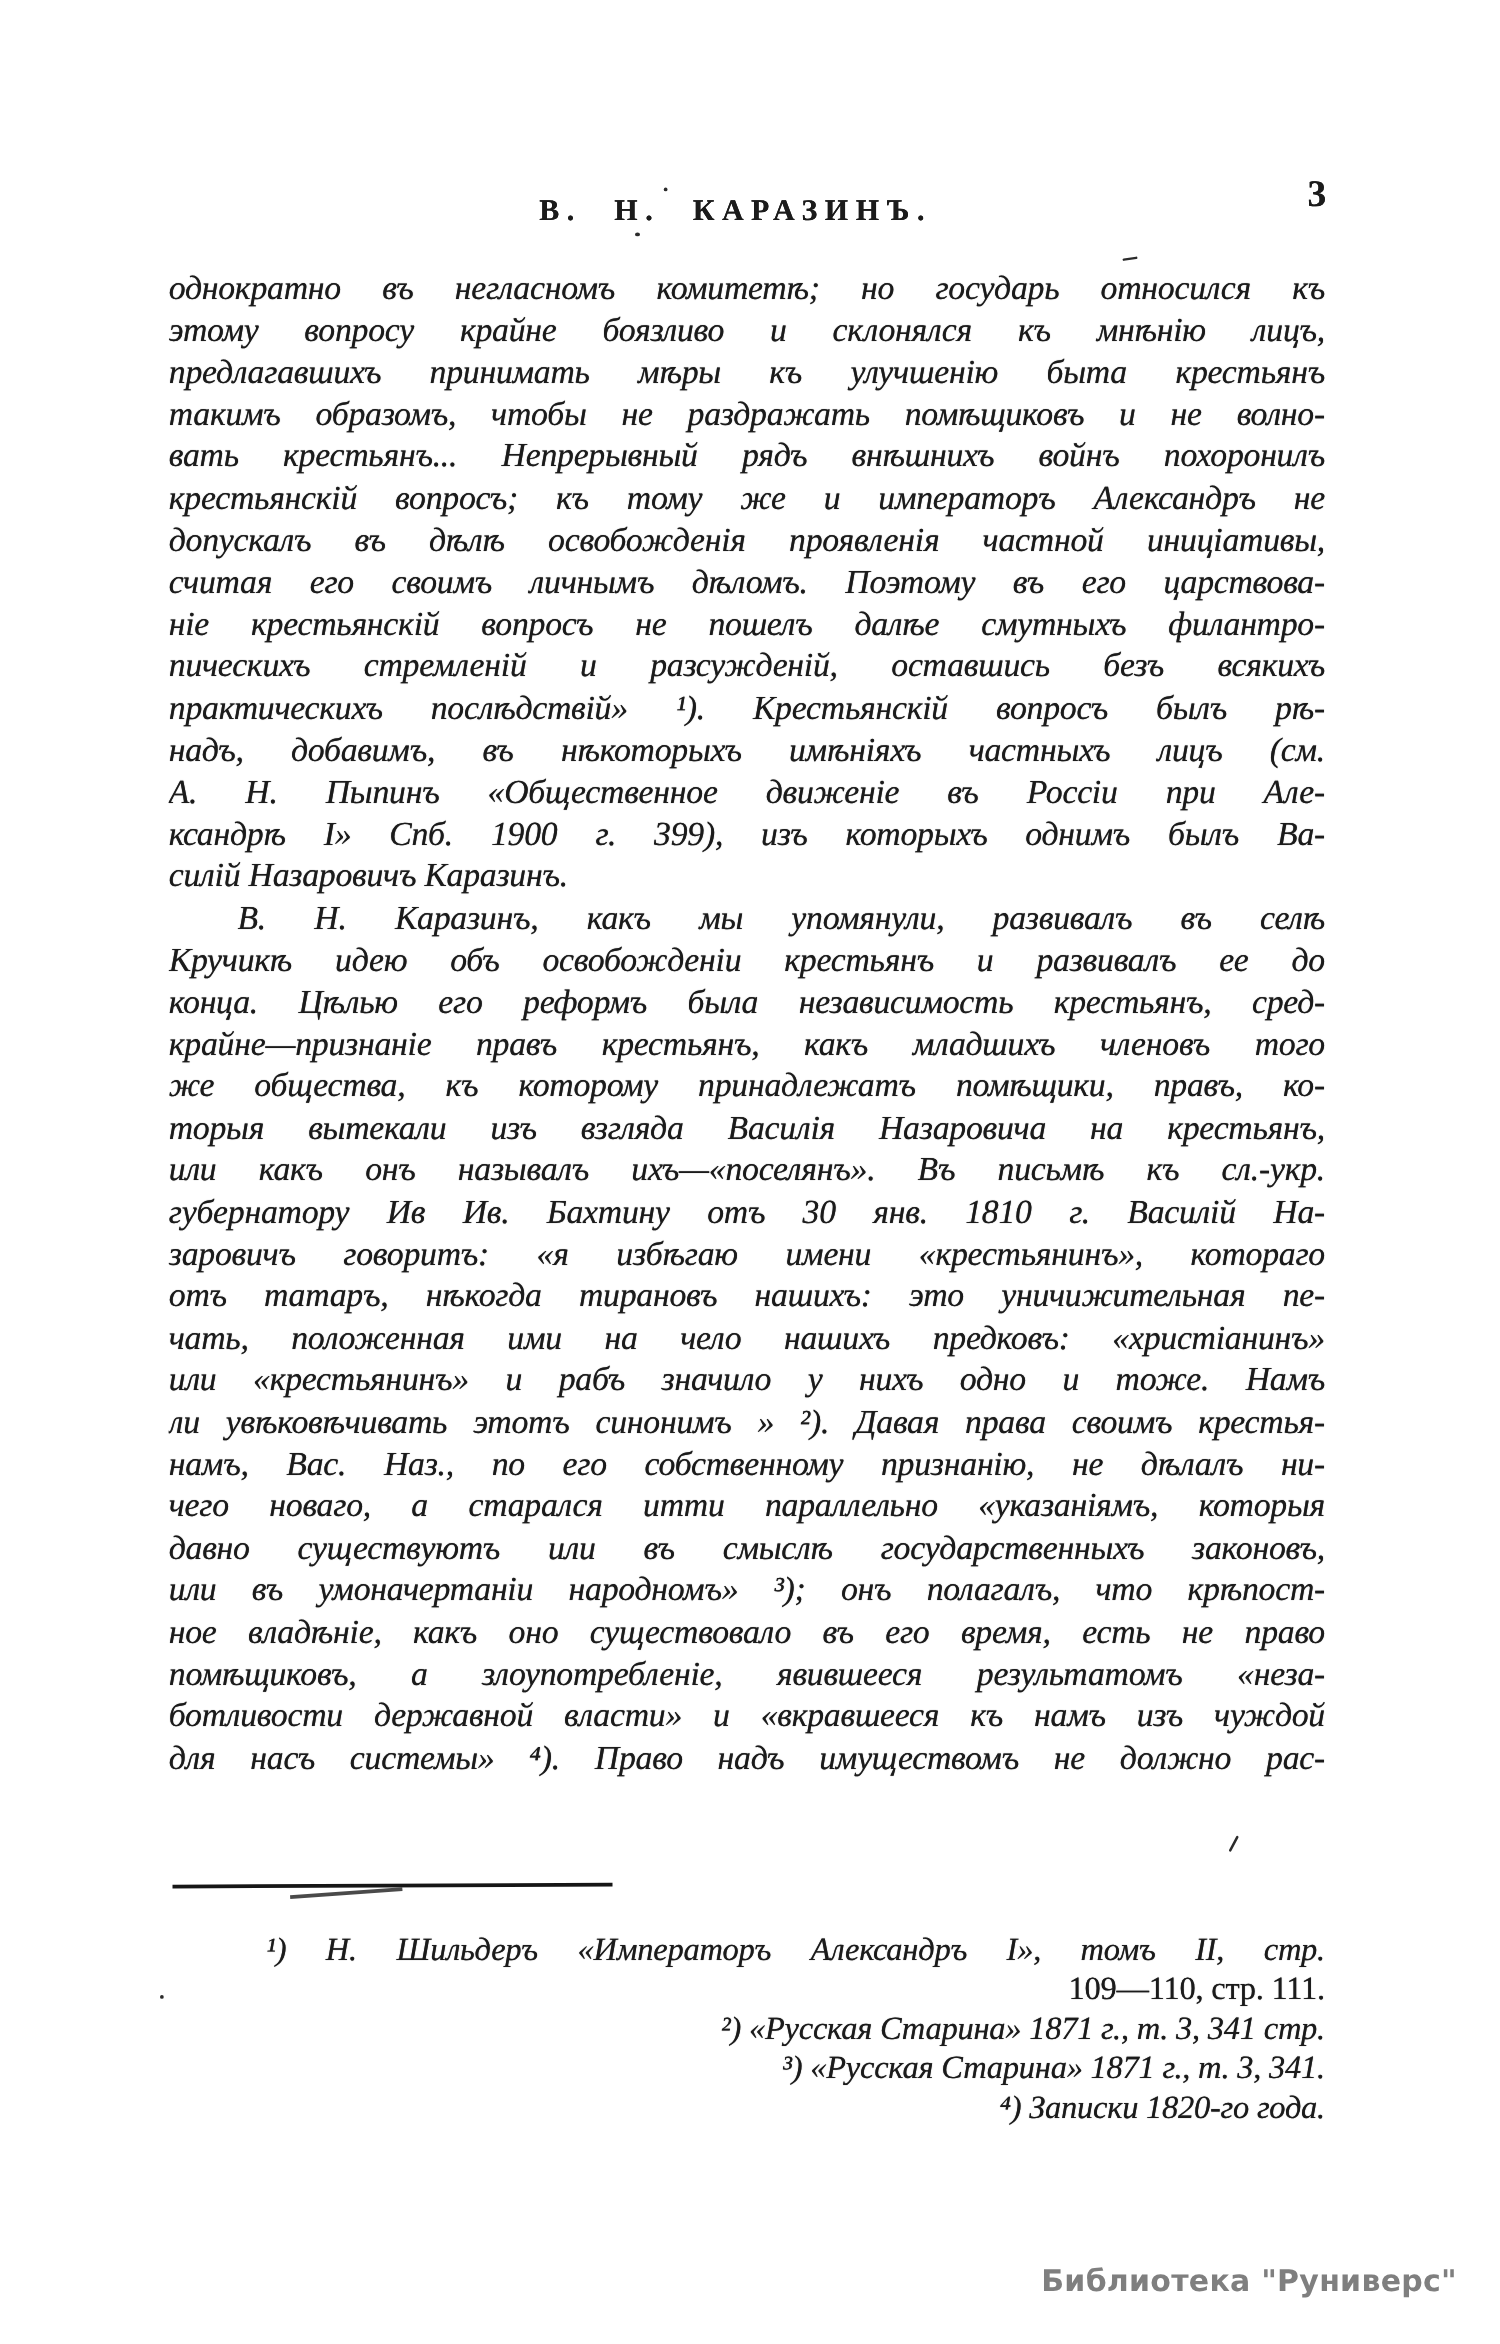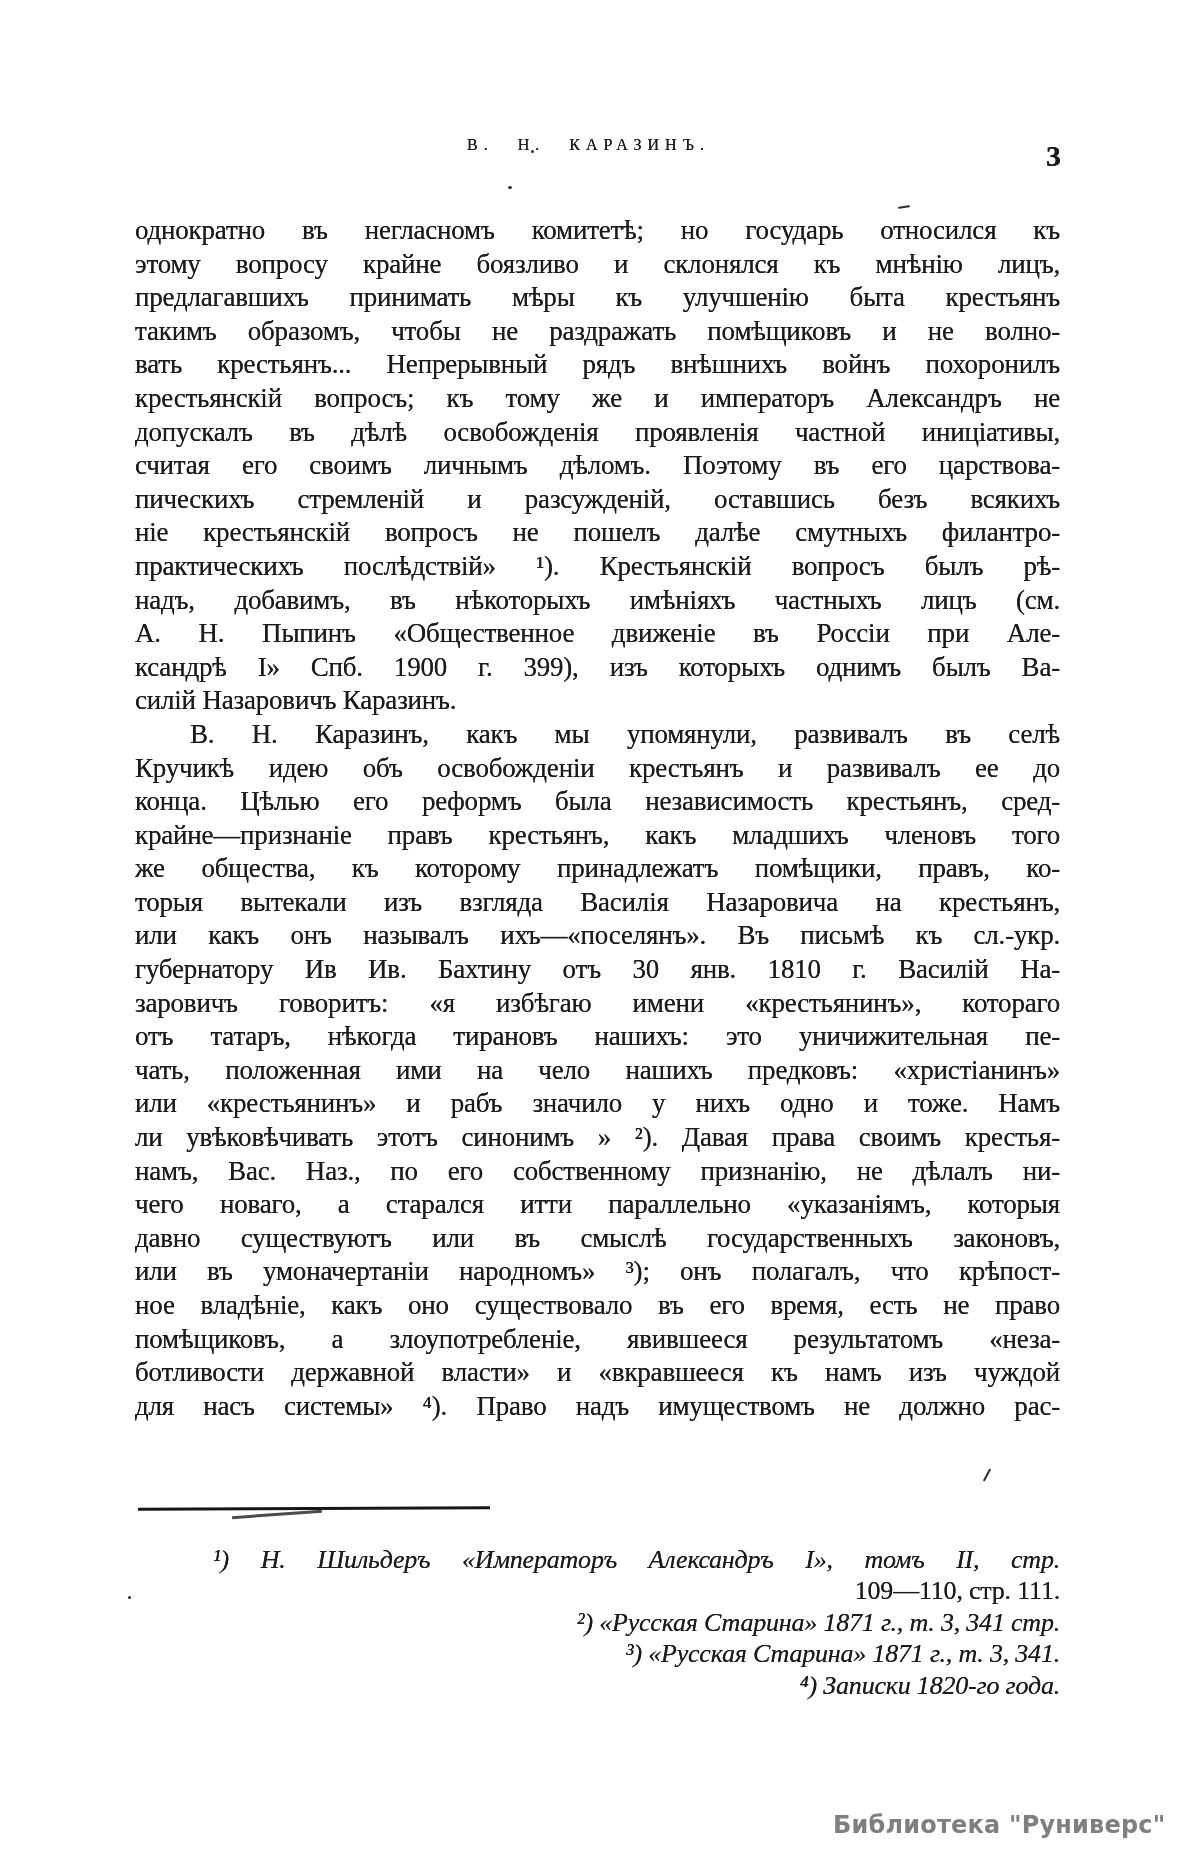--- a/index.html
+++ b/index.html
@@ -12,26 +12,26 @@
     width: 1200px;
     height: 1875px;
     background: #ffffff;
     overflow: hidden;
     font-family: "Liberation Serif", "DejaVu Serif", serif;
     color: #1b1b1b;
   }
   
   .running-head-title {
     position: absolute;
-    top: 136px;
+    top: 156px;
     left: 135px;
     width: 925px;
     text-align: center;
-    font-size: 16px;
-    font-weight: normal;
+    font-size: 24px;
+    font-weight: bold;
     letter-spacing: 6px;
     word-spacing: 14px;
     transform: translateX(-9px);
     text-shadow: 0 0 0.5px currentColor;
     white-space: nowrap;
   }
   .page-number {
     position: absolute;
     top: 139px;
     left: 1046px;
@@ -49,20 +49,21 @@
     line-height: 33.6px;
     letter-spacing: -0.2px;
     text-shadow: 0 0 0.6px rgba(15,15,15,0.85);
   }
   .body-text .line {
     height: 33.6px;
     overflow: hidden;
     text-align: justify;
     text-align-last: justify;
     white-space: normal;
+    font-style: italic;
   }
   .body-text .line.indent { text-indent: 55px; }
   .body-text .line.last { text-align-last: left; }
   
   .fn-rule {
     position: absolute;
     top: 1507px;
     left: 138px;
     width: 352px;
     height: 3px;
@@ -134,22 +135,22 @@
 
   <div class="body-text">
       <div class="line">однократно въ негласномъ комитетѣ; но государь относился къ</div>
       <div class="line">этому вопросу крайне боязливо и склонялся къ мнѣнію лицъ,</div>
       <div class="line">предлагавшихъ принимать мѣры къ улучшенію быта крестьянъ</div>
       <div class="line">такимъ образомъ, чтобы не раздражать помѣщиковъ и не волно-</div>
       <div class="line">вать крестьянъ... Непрерывный рядъ внѣшнихъ войнъ похоронилъ</div>
       <div class="line">крестьянскій вопросъ; къ тому же и императоръ Александръ не</div>
       <div class="line">допускалъ въ дѣлѣ освобожденія проявленія частной иниціативы,</div>
       <div class="line">считая его своимъ личнымъ дѣломъ. Поэтому въ его царствова-</div>
+      <div class="line">ніе крестьянскій вопросъ не пошелъ далѣе смутныхъ филантро-</div>
       <div class="line">пическихъ стремленій и разсужденій, оставшись безъ всякихъ</div>
-      <div class="line">ніе крестьянскій вопросъ не пошелъ далѣе смутныхъ филантро-</div>
       <div class="line">практическихъ послѣдствій» ¹). Крестьянскій вопросъ былъ рѣ-</div>
       <div class="line">надъ, добавимъ, въ нѣкоторыхъ имѣніяхъ частныхъ лицъ (см.</div>
       <div class="line">А. Н. Пыпинъ «Общественное движеніе въ Россіи при Але-</div>
       <div class="line">ксандрѣ I» Спб. 1900 г. 399), изъ которыхъ однимъ былъ Ва-</div>
       <div class="line last">силій Назаровичъ Каразинъ.</div>
       <div class="line indent">В. Н. Каразинъ, какъ мы упомянули, развивалъ въ селѣ</div>
       <div class="line">Кручикѣ идею объ освобожденіи крестьянъ и развивалъ ее до</div>
       <div class="line">конца. Цѣлью его реформъ была независимость крестьянъ, сред-</div>
       <div class="line">крайне—признаніе правъ крестьянъ, какъ младшихъ членовъ того</div>
       <div class="line">же общества, къ которому принадлежатъ помѣщики, правъ, ко-</div>

